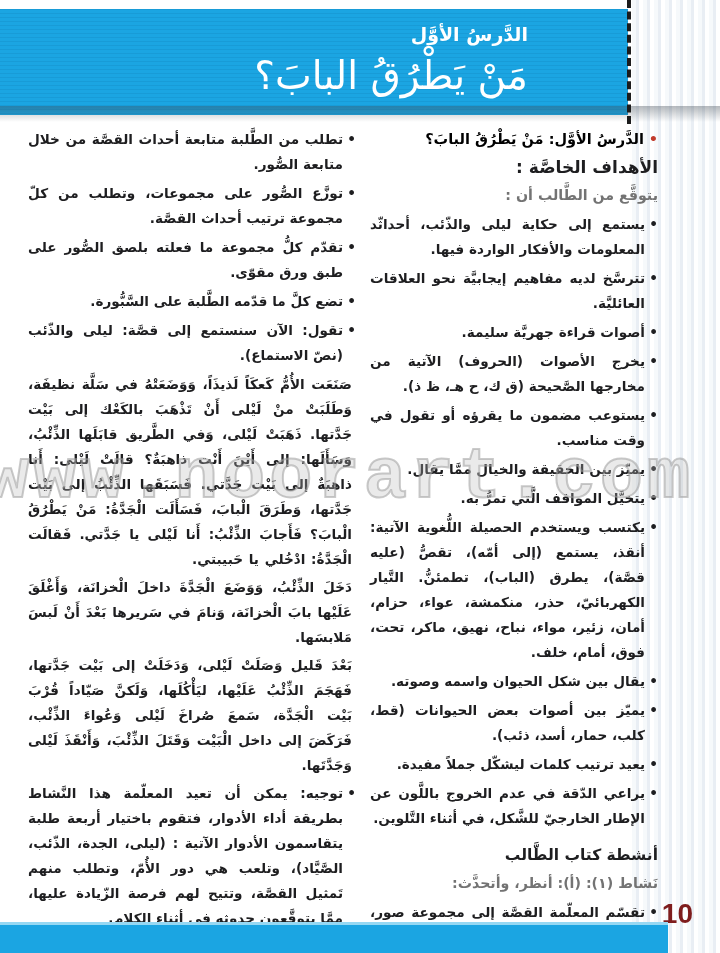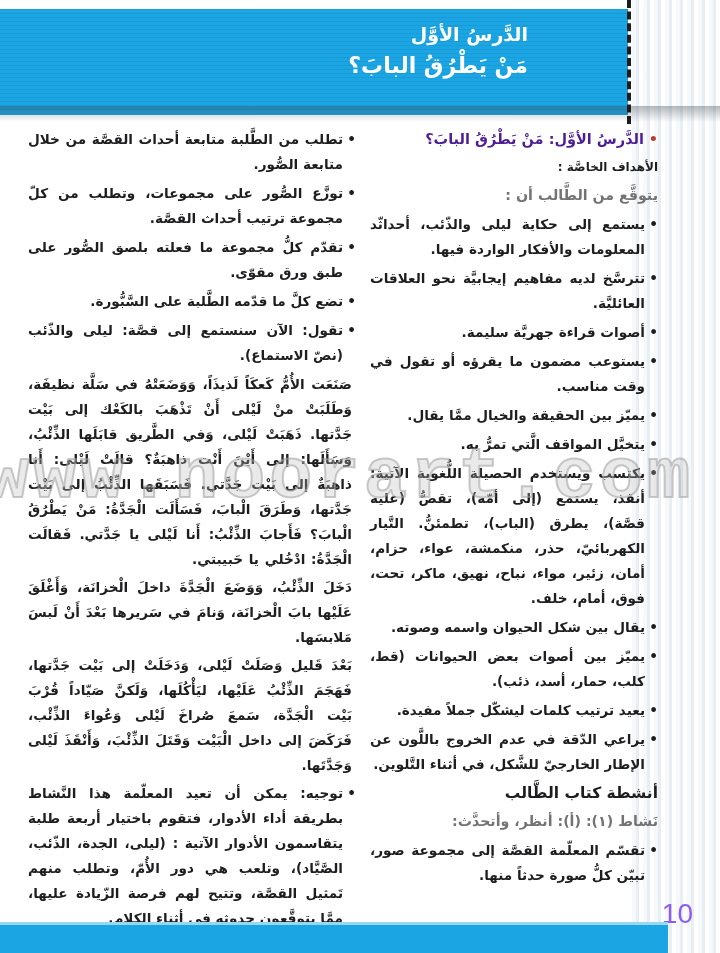--- a/index.html
+++ b/index.html
@@ -26,57 +26,57 @@
     background:linear-gradient(180deg,rgba(60,70,80,0.38),rgba(255,255,255,0));
   }
   .dashed{
     position:absolute;top:0;left:627px;height:124px;width:0;
     border-left:4px dashed #1c1c1c;
   }
   .header-text{
     position:absolute;top:14px;right:100px;direction:rtl;text-align:right;color:#ffffff;
   }
   .lesson-label{font-size:19px;font-weight:bold;margin-bottom:8px;}
-  .lesson-title{font-size:22px;font-weight:bold;letter-spacing:0.5px;}
+  .lesson-title{font-size:39px;font-weight:normal;letter-spacing:0.5px;}
 
   
   .content{
     position:absolute;top:127px;right:62px;left:28px;display:flex;gap:14px;direction:rtl;
     color:#1e1e20;font-weight:bold;z-index:2;
   }
   .col{font-size:13.6px;line-height:25px;text-align:justify;}
   .col-obj{width:288px;flex:0 0 288px;}
   .col-story{flex:1;}
 
   .rc-title{
-    position:relative;padding-right:14px;color:#4c1d95;font-size:14.5px;margin-bottom:3px;
+    position:relative;padding-right:14px;color:#000000;font-size:14.5px;margin-bottom:3px;
     text-align:right;
   }
   .rc-title::before{content:"•";position:absolute;right:0;top:0;color:#c23b2c;}
-  .h-black{color:#1e1e20;font-size:12px;margin-bottom:3px;text-align:right;}
-  .h-lg{font-size:15.5px;margin-top:4px;}
+  .h-black{color:#1e1e20;font-size:17px;margin-bottom:3px;text-align:right;}
+  .h-lg{font-size:15.5px;margin-top:12px;}
   .h-blue{color:#737373;font-size:14.2px;margin-bottom:4px;text-align:right;}
 
   .li{position:relative;padding-right:13px;margin-bottom:4px;}
   .li::before{content:"•";position:absolute;right:0;top:0;color:#1e1e20;}
 
   .story-p{margin:2px 0 3px;padding-right:4px;word-spacing:1px;}
 
   
   .watermark{
     position:absolute;top:438px;left:-14px;width:780px;z-index:5;pointer-events:none;
     font-family:"Liberation Mono",monospace;font-size:72px;font-weight:bold;line-height:80px;
     letter-spacing:4px;direction:ltr;white-space:nowrap;
     color:rgba(185,185,185,0.30);
     -webkit-text-stroke:2px rgba(158,158,158,0.55);
   }
 
   .page-number{
     position:absolute;bottom:23px;right:27px;z-index:3;
-    font-family:"Liberation Sans",sans-serif;font-size:28px;font-weight:normal;color:#8b5cf6;
+    font-family:"Liberation Sans",sans-serif;font-size:28px;font-weight:bold;color:#7f1d1d;
   }
   .bottom-bar{
     position:absolute;bottom:0;left:0;width:668px;height:28px;z-index:4;
     background:#1ba5e2;border-top:3px solid #96d8f3;
   }
 </style>
 </head>
 <body>
 
 <div class="page">
@@ -96,20 +96,21 @@
 
     <div class="col col-obj">
       <div class="rc-title">الدَّرسُ الأوَّل: مَنْ يَطْرُقُ البابَ؟</div>
       <div class="h-black">الأهداف الخاصَّة :</div>
       <div class="h-blue">يتوقَّع من الطَّالب أن :</div>
 
       <div>
           <div class="li"><span>يستمع إلى حكاية ليلى والذّئب، أحداثّد المعلومات والأفكار الواردة فيها.</span></div>
           <div class="li"><span>تترسَّخ لديه مفاهيم إيجابيَّة نحو العلاقات العائليَّة.</span></div>
           <div class="li"><span>أصوات قراءة جهريَّة سليمة.</span></div>
+          <div class="li"><span>يخرج الأصوات (الحروف) الآتية من مخارجها الصَّحيحة (ق ك، ح هـ، ظ ذ).</span></div>
           <div class="li"><span>يستوعب مضمون ما يقرؤه أو تقول في وقت مناسب.</span></div>
           <div class="li"><span>يميّز بين الحقيقة والخيال ممَّا يقال.</span></div>
           <div class="li"><span>يتخيَّل المواقف الَّتي تمرُّ به.</span></div>
           <div class="li"><span>يكتسب ويستخدم الحصيلة اللُّغوية الآتية: أنقذ، يستمع (إلى أمّه)، تقصُّ (عليه قصَّة)، يطرق (الباب)، تطمئنُّ. التَّيار الكهربائيّ، حذر، منكمشة، عواء، حزام، أمان، زئير، مواء، نباح، نهيق، ماكر، تحت، فوق، أمام، خلف.</span></div>
           <div class="li"><span>يقال بين شكل الحيوان واسمه وصوته.</span></div>
           <div class="li"><span>يميّز بين أصوات بعض الحيوانات (قط، كلب، حمار، أسد، ذئب).</span></div>
           <div class="li"><span>يعيد ترتيب كلمات ليشكّل جملاً مفيدة.</span></div>
           <div class="li"><span>يراعي الدّقة في عدم الخروج باللَّون عن الإطار الخارجيّ للشَّكل، في أثناء التَّلوين.</span></div>
         </div>
 

